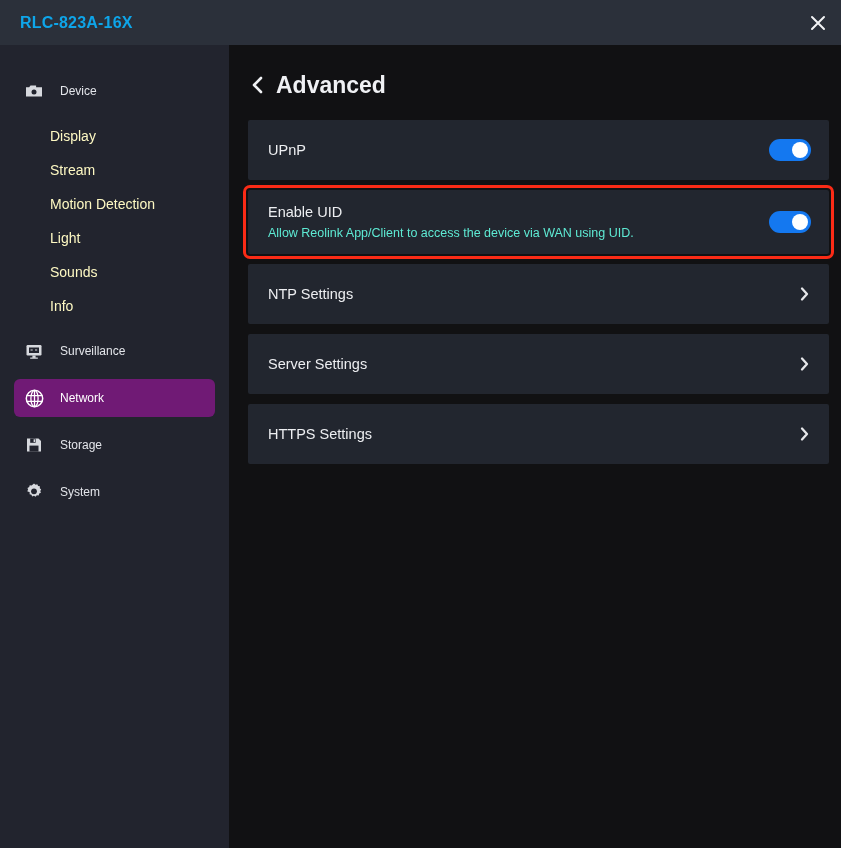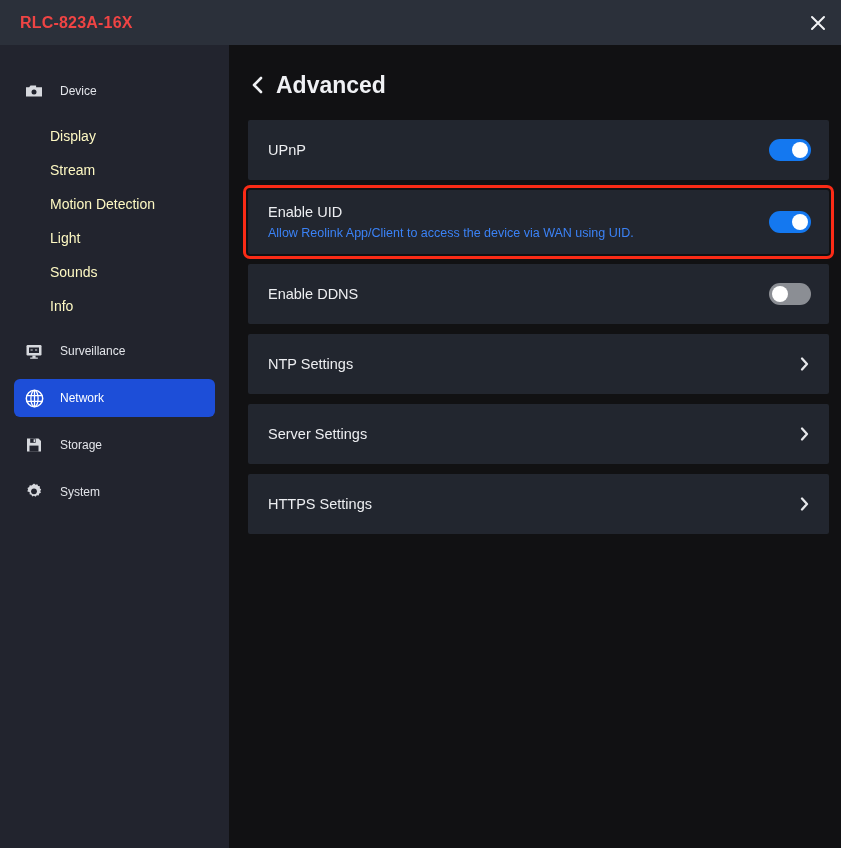--- a/index.html
+++ b/index.html
@@ -24,21 +24,21 @@
     position: absolute;
     top: 0; left: 0;
     width: 841px;
     height: 45px;
     background: #2b303a;
     display: flex;
     align-items: center;
   }
   .titlebar-title {
     margin-left: 20px;
-    color: #ef4444;
+    color: #0ea5e9;
     font-size: 16px;
     font-weight: bold;
     letter-spacing: 0.2px;
   }
   .titlebar-spacer { flex: 1; }
   .close-btn {
     width: 46px;
     height: 45px;
     display: flex;
     align-items: center;
@@ -61,21 +61,21 @@
 
   .nav-top {
     display: flex;
     align-items: center;
     height: 38px;
     margin: 9px 14px 9px 14px;
     padding-left: 8px;
     border-radius: 6px;
     cursor: pointer;
   }
-  .nav-top.selected { background: #1d4ed8; }
+  .nav-top.selected { background: #701a75; }
   .nav-icon {
     width: 24px;
     height: 24px;
     display: flex;
     align-items: center;
     justify-content: center;
     flex: 0 0 24px;
   }
   .nav-icon svg { display: block; }
   .nav-label {
@@ -142,21 +142,21 @@
     outline: 3px solid #fb2b16;
     outline-offset: 2px;
   }
 
   .row-texts { flex: 1; display: flex; flex-direction: column; justify-content: center; }
   .row-label {
     color: #edeef1;
     font-size: 14.5px;
   }
   .row-sub {
-    color: #3b82f6;
+    color: #5eead4;
     font-size: 12.5px;
     margin-top: 6px;
   }
 
   
   .toggle {
     width: 42px;
     height: 22px;
     border-radius: 11px;
     position: relative;
@@ -293,28 +293,20 @@
           <div class="row-texts">
             <div class="row-label">Enable UID</div>
             <div class="row-sub">Allow Reolink App/Client to access the device via WAN using UID.</div>
           </div>
           <div class="toggle on">
             <span class="knob"></span>
           </div>
         </div>
         <div class="row">
           <div class="row-texts">
-            <div class="row-label">Enable DDNS</div>
-          </div>
-          <div class="toggle off">
-            <span class="knob"></span>
-          </div>
-        </div>
-        <div class="row">
-          <div class="row-texts">
             <div class="row-label">NTP Settings</div>
           </div>
           <span class="row-chevron">
             <svg width="11" height="16" viewBox="0 0 11 16">
               <path d="M3 2.5 L8 8 L3 13.5" stroke="#e6e7ea" stroke-width="2.3" fill="none" stroke-linecap="round" stroke-linejoin="round"></path>
             </svg>
           </span>
         </div>
         <div class="row">
           <div class="row-texts">

